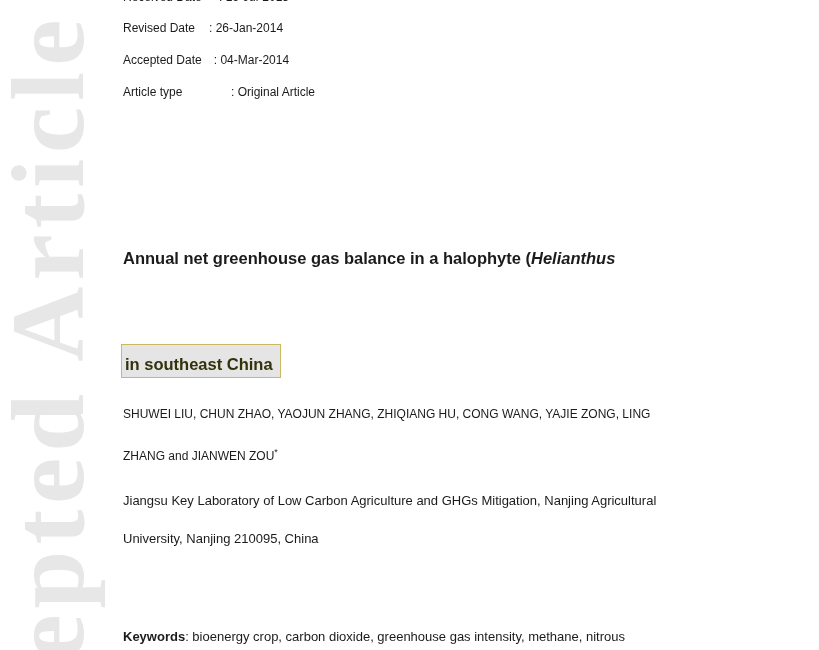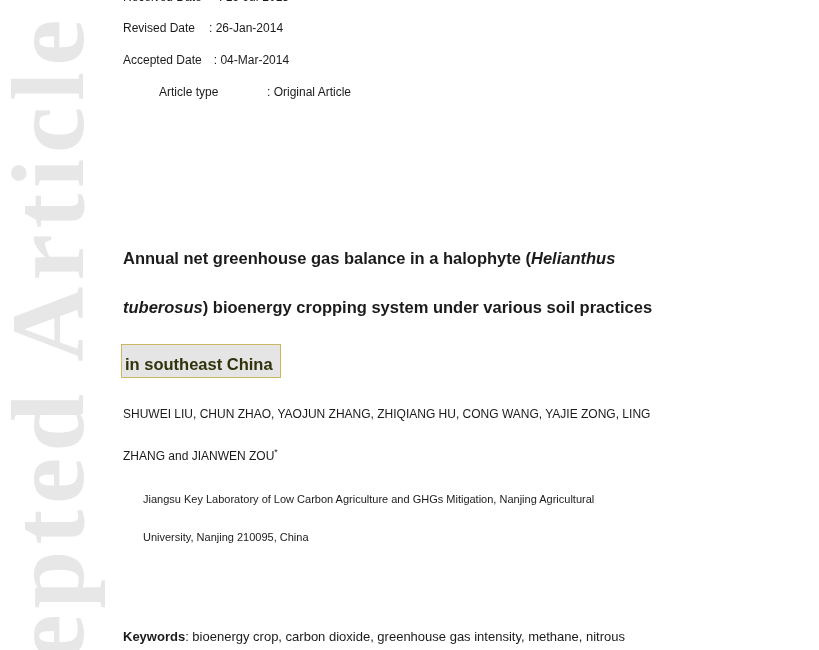--- a/index.html
+++ b/index.html
@@ -29,37 +29,37 @@
   }
   .line {
     position: absolute;
     left: 123px;
     white-space: nowrap;
   }
   .meta { font-size: 12px; }
   .meta .lbl { display: inline-block; }
   .meta.row-received .lbl { min-width: 96px; }
   .meta.row-revised  .lbl { min-width: 86px; }
-  .meta.row-article  .lbl { min-width: 108px; margin-left: 36px; }
+  .meta.row-article  .lbl { min-width: 108px; }
   .runhead { font-size: 14.5px; }
   .runhead .lbl { font-weight: bold; }
   .title-line { font-size: 16.5px; font-weight: bold; }
   .title-line .it { font-style: italic; }
   .hl-box {
     display: inline-block;
     background: #e5e5e5;
     border: 1px solid #c9b965;
     padding: 10px 7px 3px 3px;
     color: #32320c;
     font-size: 16.5px;
     font-weight: bold;
   }
   .authors { font-size: 12px; }
   .authors sup { font-size: 9px; vertical-align: super; line-height: 0; }
-  .affil { font-size: 11px; margin-left: 20px; }
+  .affil { font-size: 13px; }
   .kw { font-size: 13px; }
   .kw .lbl { font-weight: bold; }
 </style>
 </head>
 <body>
 
 <div class="page">
 
   <div class="watermark">Accepted Article</div>
 
@@ -73,23 +73,20 @@
     <span class="lbl" style="margin-right:12px;">Accepted Date</span><span>: 04-Mar-2014</span>
   </div>
   <div class="line meta row-article" style="top:85px;">
     <span class="lbl">Article type</span><span>: Original Article</span>
   </div>
 
 
   <div class="line title-line" style="top:249px;">
     <span>Annual net greenhouse gas balance in a halophyte (</span><span class="it">Helianthus</span>
   </div>
-  <div class="line title-line" style="top:298px;">
-    <span class="it">tuberosus</span><span>) bioenergy cropping system under various soil practices</span>
-  </div>
   <div class="line" style="top:344px; left:121px;">
     <span class="hl-box">in southeast China</span>
   </div>
 
   <div class="line authors" style="top:407px;">SHUWEI LIU, CHUN ZHAO, YAOJUN ZHANG, ZHIQIANG HU, CONG WANG, YAJIE ZONG, LING</div>
   <div class="line authors" style="top:449px;">
     <span>ZHANG and JIANWEN ZOU</span><sup>*</sup>
   </div>
 
   <div class="line affil" style="top:493px;">Jiangsu Key Laboratory of Low Carbon Agriculture and GHGs Mitigation, Nanjing Agricultural</div>

